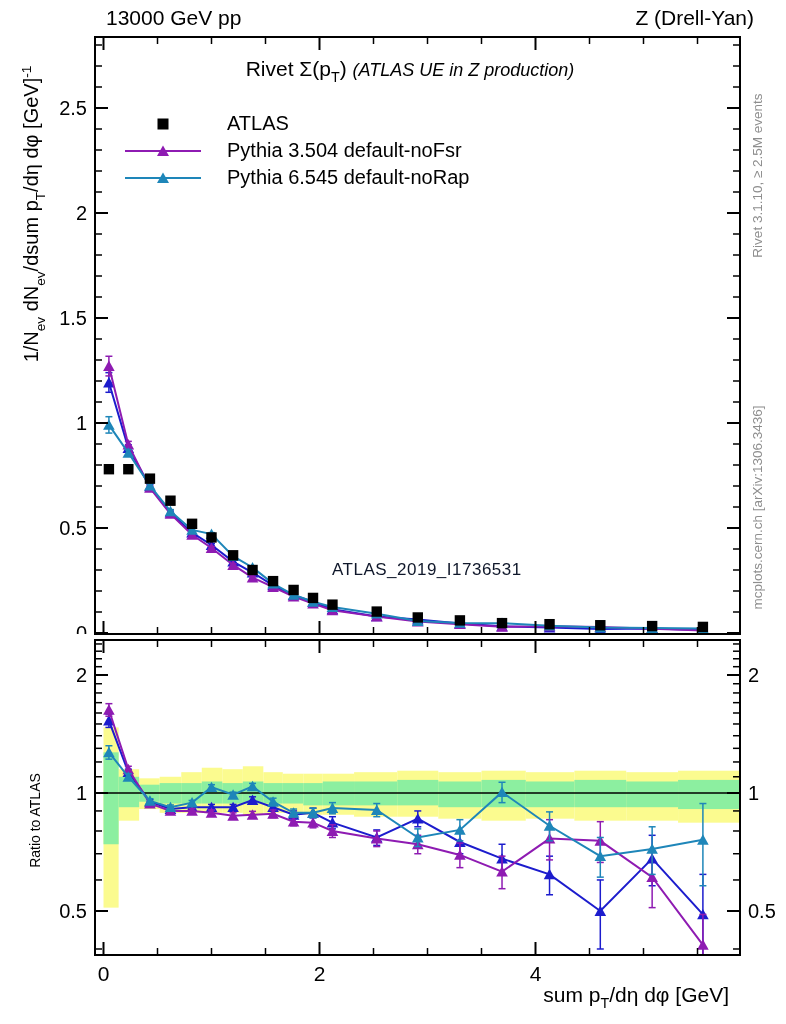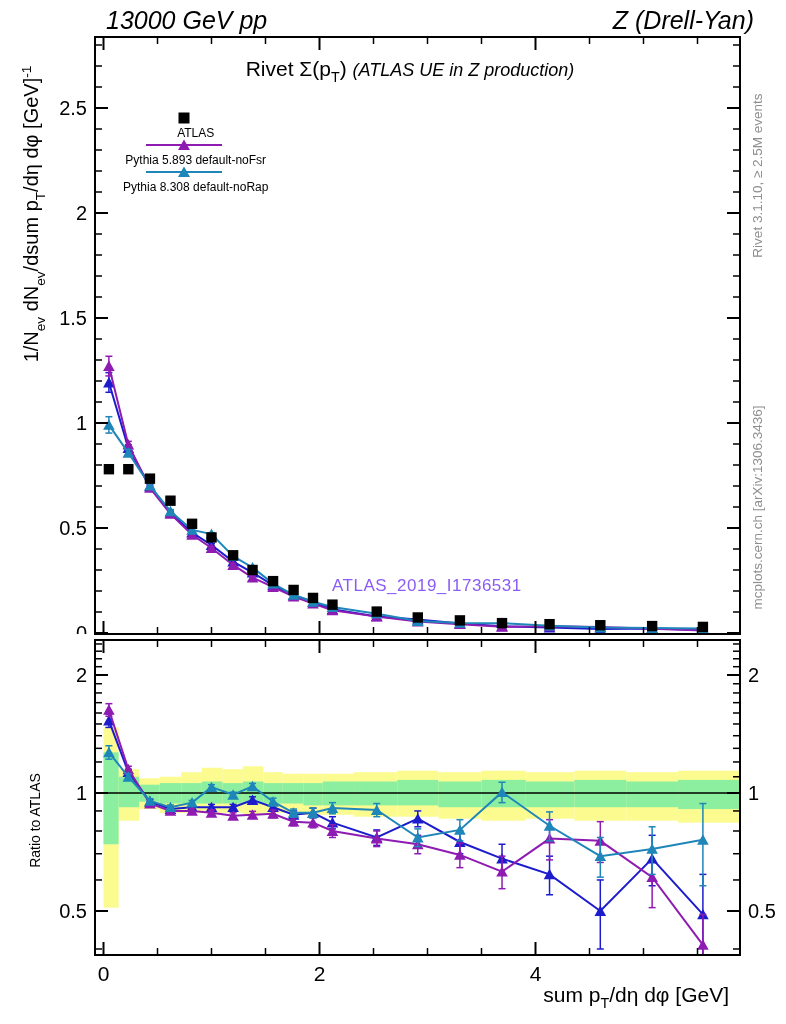--- a/index.html
+++ b/index.html
@@ -1,37 +1,37 @@
 <!DOCTYPE html>
 <html><head>
 <meta charset="utf-8">
 <style>
   html,body{margin:0;padding:0;background:#fff;}
   .page{position:relative;width:786px;height:1024px;background:#ffffff;overflow:hidden;
         font-family:"Liberation Sans", sans-serif;color:#000;}
   .abs{position:absolute;white-space:nowrap;}
-  .hdr{font-size:25px;top:6px;font-style:italic;}
+  .hdr{font-size:21px;top:6px;}
   #beam{left:106px;}
   #proc{right:32px;text-align:center;}
   #plot-title{left:150px;top:57px;width:520px;text-align:center;font-size:21px;}
   #plot-title .note{font-size:18px;font-style:italic;}
   .sub{font-size:68%;vertical-align:-0.45em;}
   .sup{font-size:68%;vertical-align:0.55em;}
   #legend{left:123px;top:110px;}
-  .lrow{display:flex;align-items:center;height:27px;font-size:12px;flex-direction:column;}
+  .lrow{display:flex;align-items:center;height:27px;font-size:20px;}
   .lmark{width:80px;height:16px;margin-right:24px;flex:0 0 auto;}
   #ylabel-main{left:-172px;top:200px;width:410px;height:28px;text-align:center;
      font-size:20px;transform:rotate(-90deg);}
   #ylabel-ratio{left:-55px;top:812px;width:180px;height:17px;text-align:center;
      font-size:14px;transform:rotate(-90deg);}
   .credit{width:290px;height:15px;text-align:center;font-size:13.5px;color:#8e8e8e;
      transform:rotate(-90deg);left:612px;}
   #credit-rivet{top:168px;}
   #credit-mcplots{top:500px;}
-  #watermark{left:332px;top:576px;font-size:17px;color:#8b5cf6;letter-spacing:0.5px;}
+  #watermark{left:332px;top:560px;font-size:17px;color:#0f172a;letter-spacing:0.5px;}
   #xlabel{right:57px;top:983px;font-size:21px;}
   svg#chart{position:absolute;left:0;top:0;}
   svg text{font-family:"Liberation Sans", sans-serif;}
 </style>
 </head>
 <body>
 
 <div class="page">
 
   <svg id="chart" width="786" height="1024">
@@ -790,28 +790,28 @@
       <svg class="lmark" viewBox="0 0 80 16">
           <rect x="34.5" y="2.5" width="11" height="11" class="lm-fill" fill="#000000"></rect>
         </svg>
       <span>ATLAS</span>
     </div>
     <div class="lrow">
       <svg class="lmark" viewBox="0 0 80 16">
           <line x1="2" y1="8" x2="78" y2="8" stroke-width="2.2" class="lm-stroke" stroke="#8e1bb2"></line>
           <path d="M 34 13 L 46 13 L 40 2.5 Z" class="lm-fill" fill="#8e1bb2"></path>
         </svg>
-      <span>Pythia 5.893 default-noFsr</span>
+      <span>Pythia 3.504 default-noFsr</span>
     </div>
     <div class="lrow">
       <svg class="lmark" viewBox="0 0 80 16">
           <line x1="2" y1="8" x2="78" y2="8" stroke-width="2.2" class="lm-stroke" stroke="#1e86b9"></line>
           <path d="M 34 13 L 46 13 L 40 2.5 Z" class="lm-fill" fill="#1e86b9"></path>
         </svg>
-      <span>Pythia 8.308 default-noRap</span>
+      <span>Pythia 6.545 default-noRap</span>
     </div>
   </div>
 
   <div class="abs" id="ylabel-main"><span>1/N</span><span class="sub">ev</span><span> dN</span><span class="sub">ev</span><span>/dsum p</span><span class="sub">T</span><span>/dη dφ [GeV]</span><span class="sup">-1</span></div>
 
   <div class="abs" id="ylabel-ratio">Ratio to ATLAS</div>
 
   <div class="abs credit" id="credit-rivet">Rivet 3.1.10, ≥ 2.5M events</div>
   <div class="abs credit" id="credit-mcplots">mcplots.cern.ch [arXiv:1306.3436]</div>
 

